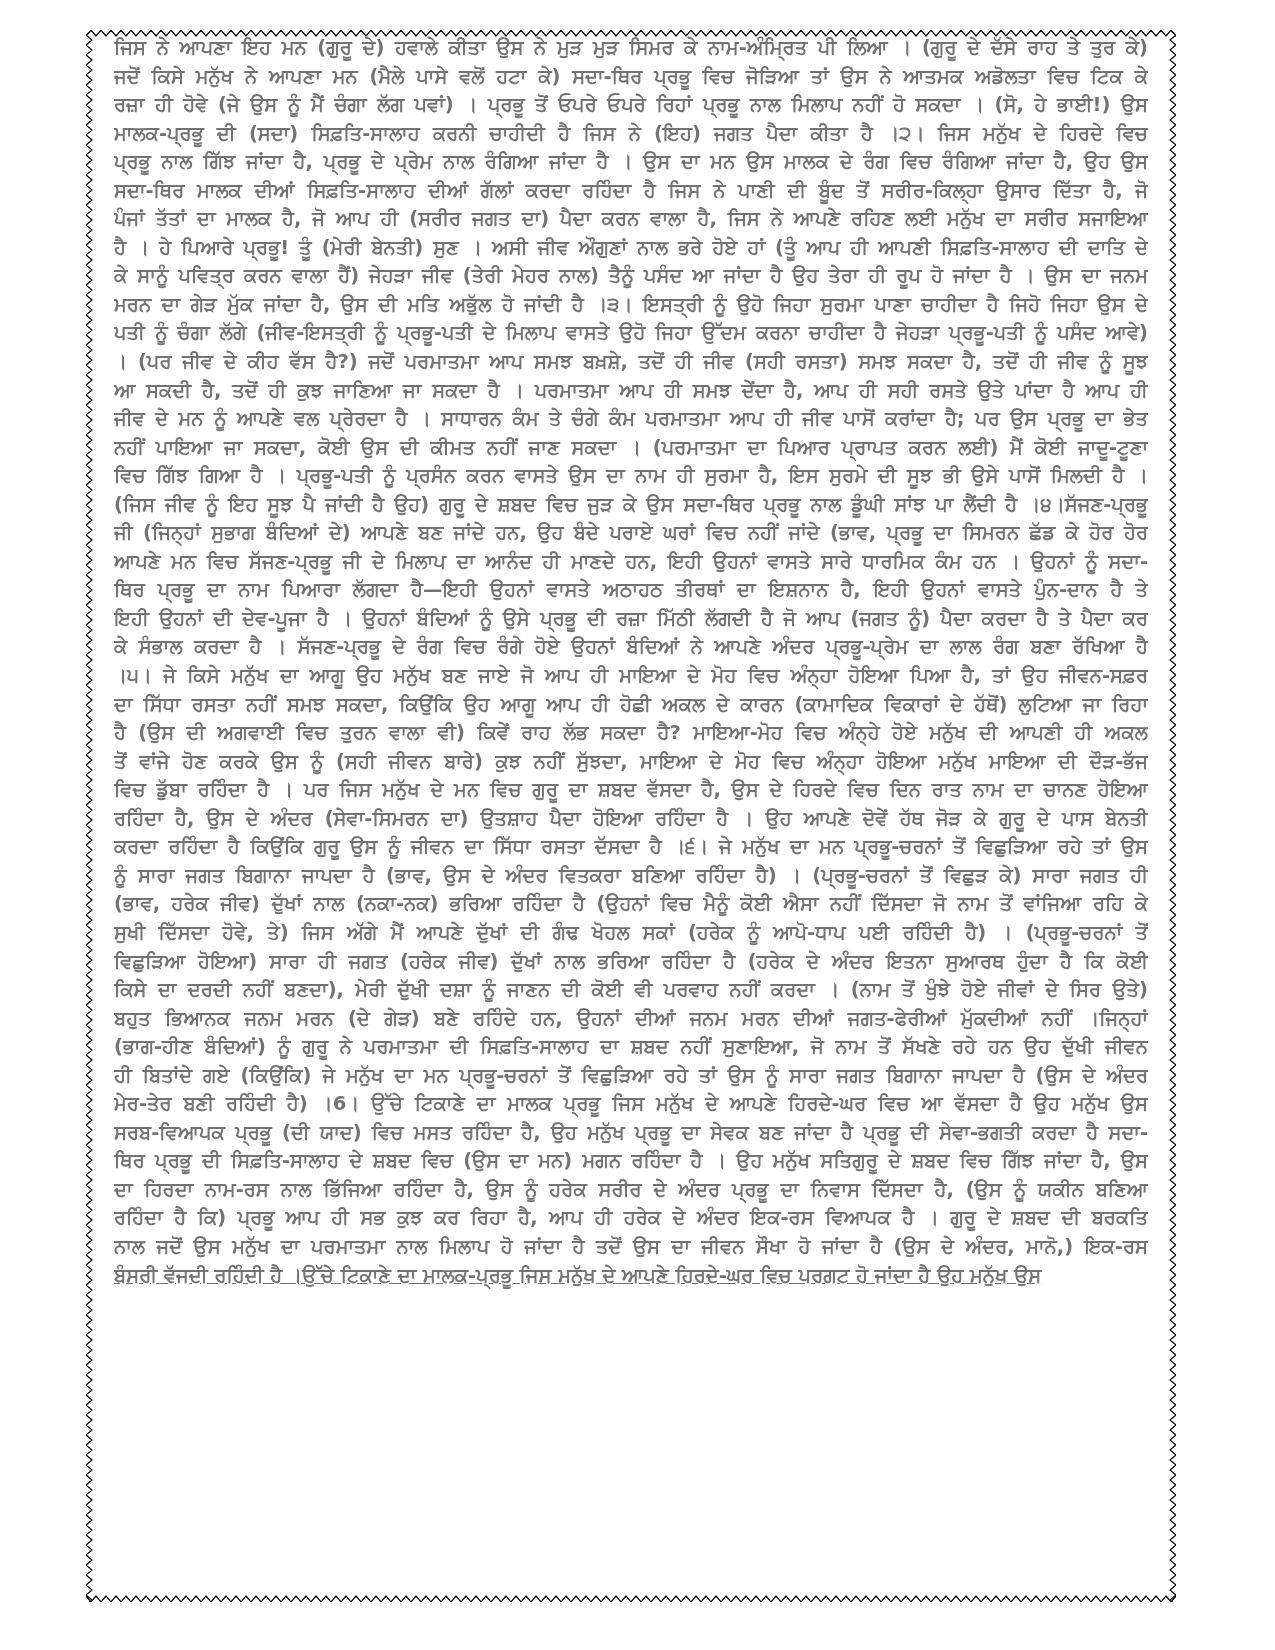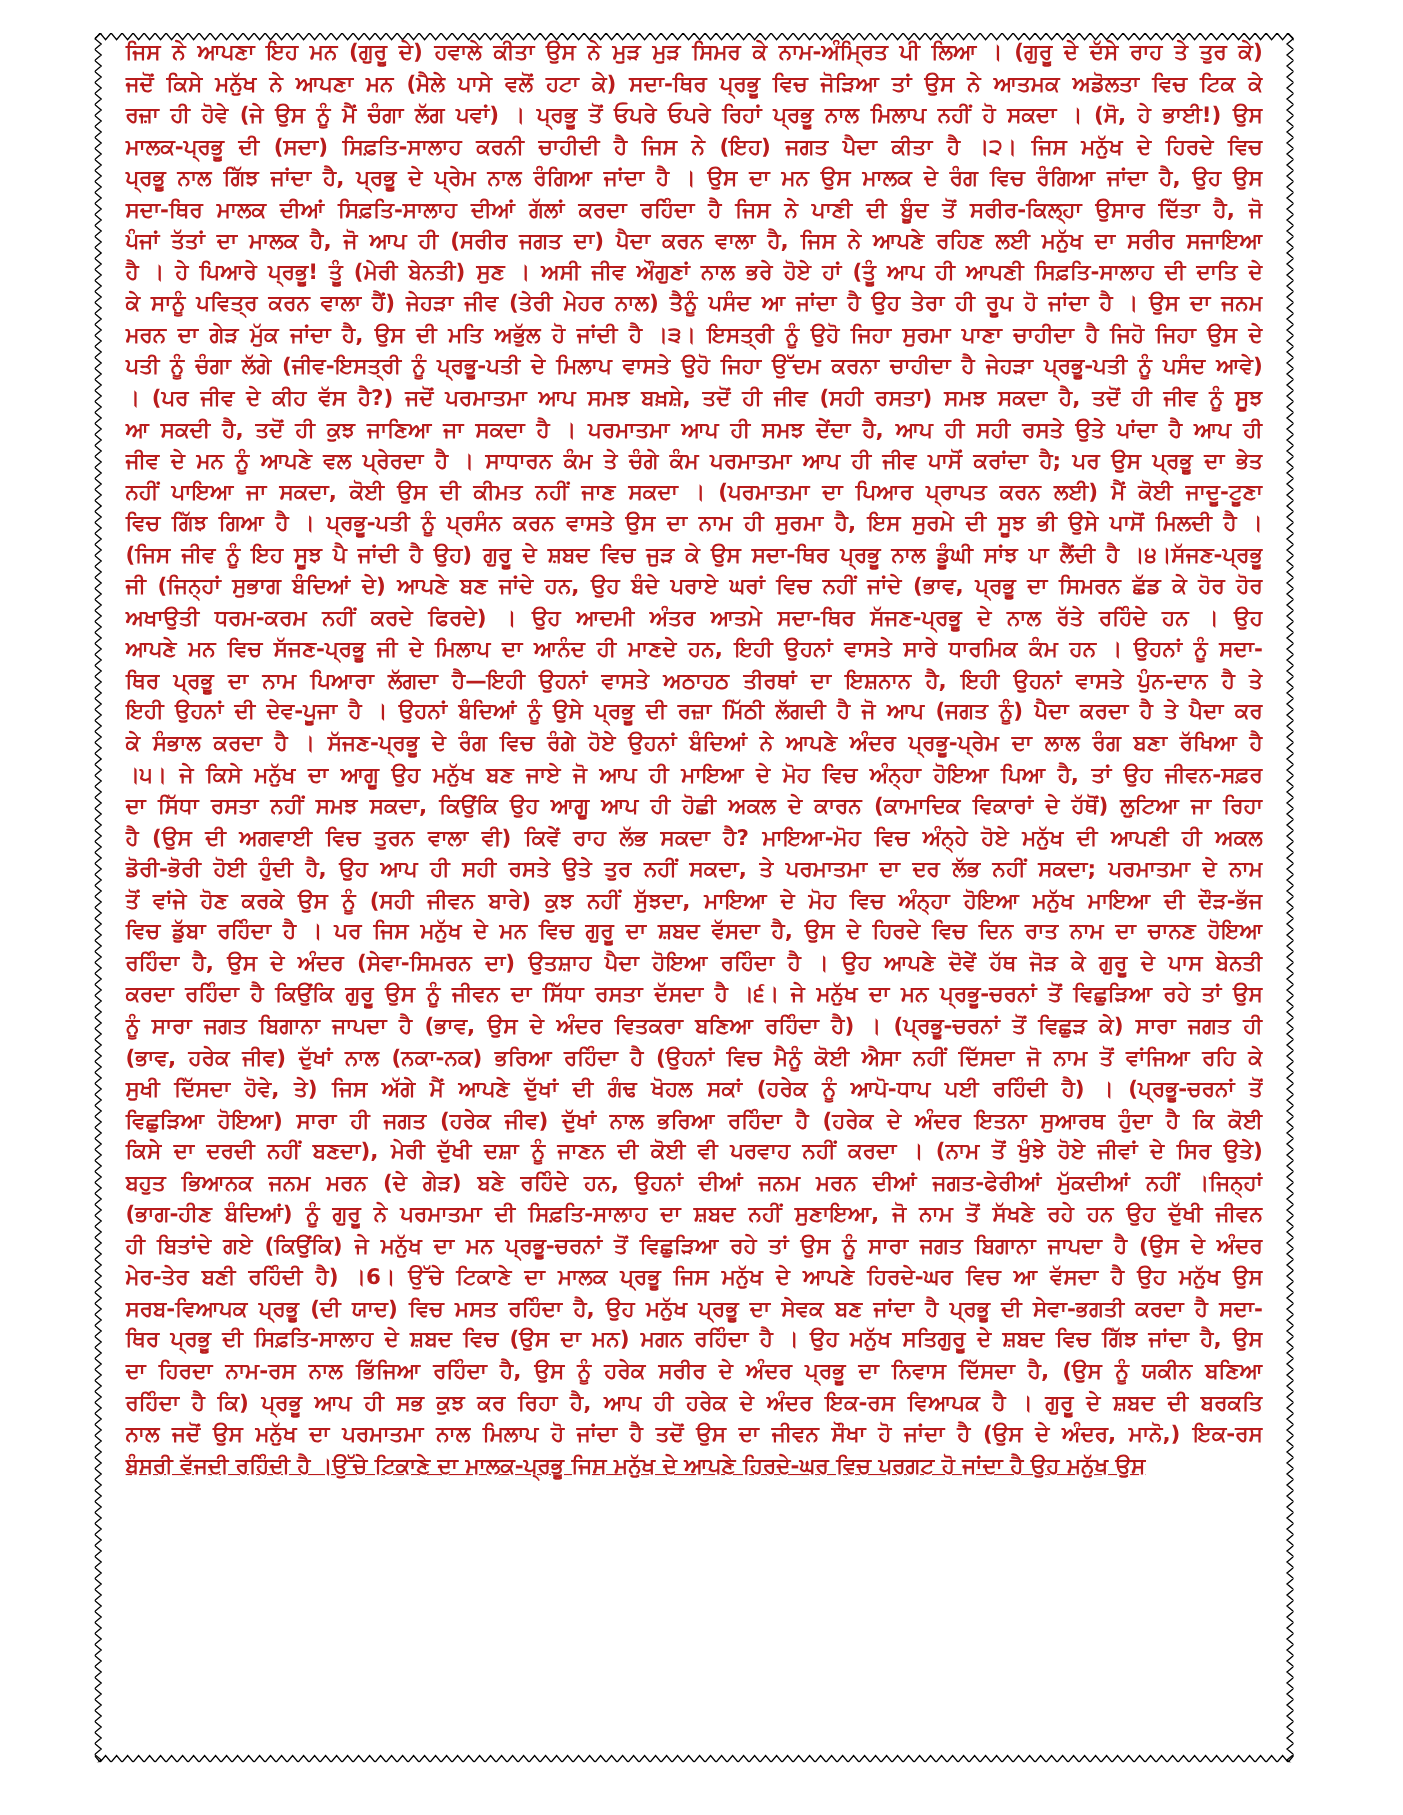--- a/index.html
+++ b/index.html
@@ -2,21 +2,21 @@
 <html><head>
 <meta charset="utf-8">
 <style>
   html, body { margin: 0; padding: 0; background: #ffffff; }
   body { width: 1275px; height: 1650px; position: relative; overflow: hidden; font-family: "DejaVu Sans", sans-serif; }
   .page { position: absolute; left: 0; top: 0; width: 1275px; height: 1650px; background: #fff; }
   .border { position: absolute; left: 86px; top: 30px; width: 1090px; height: 1572px; }
   .text-block { position: absolute; left: 114px; top: 34px; width: 1034px; }
   .line {
     display: block; height: 28.55px; line-height: 28.55px;
-    font-size: 19.5px; font-weight: bold; color: #b91c1c;
+    font-size: 19.5px; font-weight: bold; color: #737373;
     text-align: justify; text-align-last: justify; white-space: nowrap; overflow: hidden;
   }
   .line.last { text-align-last: left; text-decoration: underline; }
 </style>
 </head>
 <body>
 
 <div class="page">
   <svg class="border" width="1090" height="1572" viewBox="0 0 1090 1572" xmlns="http://www.w3.org/2000/svg">
     <path id="zz-top" fill="none" stroke="#000" stroke-width="1.2" d="M0,6 L5,0 L10,6 L15,0 L20,6 L25,0 L30,6 L35,0 L40,6 L45,0 L50,6 L55,0 L60,6 L65,0 L70,6 L75,0 L80,6 L85,0 L90,6 L95,0 L100,6 L105,0 L110,6 L115,0 L120,6 L125,0 L130,6 L135,0 L140,6 L145,0 L150,6 L155,0 L160,6 L165,0 L170,6 L175,0 L180,6 L185,0 L190,6 L195,0 L200,6 L205,0 L210,6 L215,0 L220,6 L225,0 L230,6 L235,0 L240,6 L245,0 L250,6 L255,0 L260,6 L265,0 L270,6 L275,0 L280,6 L285,0 L290,6 L295,0 L300,6 L305,0 L310,6 L315,0 L320,6 L325,0 L330,6 L335,0 L340,6 L345,0 L350,6 L355,0 L360,6 L365,0 L370,6 L375,0 L380,6 L385,0 L390,6 L395,0 L400,6 L405,0 L410,6 L415,0 L420,6 L425,0 L430,6 L435,0 L440,6 L445,0 L450,6 L455,0 L460,6 L465,0 L470,6 L475,0 L480,6 L485,0 L490,6 L495,0 L500,6 L505,0 L510,6 L515,0 L520,6 L525,0 L530,6 L535,0 L540,6 L545,0 L550,6 L555,0 L560,6 L565,0 L570,6 L575,0 L580,6 L585,0 L590,6 L595,0 L600,6 L605,0 L610,6 L615,0 L620,6 L625,0 L630,6 L635,0 L640,6 L645,0 L650,6 L655,0 L660,6 L665,0 L670,6 L675,0 L680,6 L685,0 L690,6 L695,0 L700,6 L705,0 L710,6 L715,0 L720,6 L725,0 L730,6 L735,0 L740,6 L745,0 L750,6 L755,0 L760,6 L765,0 L770,6 L775,0 L780,6 L785,0 L790,6 L795,0 L800,6 L805,0 L810,6 L815,0 L820,6 L825,0 L830,6 L835,0 L840,6 L845,0 L850,6 L855,0 L860,6 L865,0 L870,6 L875,0 L880,6 L885,0 L890,6 L895,0 L900,6 L905,0 L910,6 L915,0 L920,6 L925,0 L930,6 L935,0 L940,6 L945,0 L950,6 L955,0 L960,6 L965,0 L970,6 L975,0 L980,6 L985,0 L990,6 L995,0 L1000,6 L1005,0 L1010,6 L1015,0 L1020,6 L1025,0 L1030,6 L1035,0 L1040,6 L1045,0 L1050,6 L1055,0 L1060,6 L1065,0 L1070,6 L1075,0 L1080,6 L1085,0 L1090,6 L1095,0 L1100,6"></path>
@@ -37,29 +37,27 @@
       <div class="line">ਕੇ ਸਾਨੂੰ ਪਵਿਤ੍ਰ ਕਰਨ ਵਾਲਾ ਹੈਂ) ਜੇਹੜਾ ਜੀਵ (ਤੇਰੀ ਮੇਹਰ ਨਾਲ) ਤੈਨੂੰ ਪਸੰਦ ਆ ਜਾਂਦਾ ਹੈ ਉਹ ਤੇਰਾ ਹੀ ਰੂਪ ਹੋ ਜਾਂਦਾ ਹੈ । ਉਸ ਦਾ ਜਨਮ</div>
       <div class="line">ਮਰਨ ਦਾ ਗੇੜ ਮੁੱਕ ਜਾਂਦਾ ਹੈ, ਉਸ ਦੀ ਮਤਿ ਅਭੁੱਲ ਹੋ ਜਾਂਦੀ ਹੈ ।੩। ਇਸਤ੍ਰੀ ਨੂੰ ਉਹੋ ਜਿਹਾ ਸੁਰਮਾ ਪਾਣਾ ਚਾਹੀਦਾ ਹੈ ਜਿਹੋ ਜਿਹਾ ਉਸ ਦੇ</div>
       <div class="line">ਪਤੀ ਨੂੰ ਚੰਗਾ ਲੱਗੇ (ਜੀਵ-ਇਸਤ੍ਰੀ ਨੂੰ ਪ੍ਰਭੂ-ਪਤੀ ਦੇ ਮਿਲਾਪ ਵਾਸਤੇ ਉਹੋ ਜਿਹਾ ਉੱਦਮ ਕਰਨਾ ਚਾਹੀਦਾ ਹੈ ਜੇਹੜਾ ਪ੍ਰਭੂ-ਪਤੀ ਨੂੰ ਪਸੰਦ ਆਵੇ)</div>
       <div class="line">। (ਪਰ ਜੀਵ ਦੇ ਕੀਹ ਵੱਸ ਹੈ?) ਜਦੋਂ ਪਰਮਾਤਮਾ ਆਪ ਸਮਝ ਬਖ਼ਸ਼ੇ, ਤਦੋਂ ਹੀ ਜੀਵ (ਸਹੀ ਰਸਤਾ) ਸਮਝ ਸਕਦਾ ਹੈ, ਤਦੋਂ ਹੀ ਜੀਵ ਨੂੰ ਸੂਝ</div>
       <div class="line">ਆ ਸਕਦੀ ਹੈ, ਤਦੋਂ ਹੀ ਕੁਝ ਜਾਣਿਆ ਜਾ ਸਕਦਾ ਹੈ । ਪਰਮਾਤਮਾ ਆਪ ਹੀ ਸਮਝ ਦੇਂਦਾ ਹੈ, ਆਪ ਹੀ ਸਹੀ ਰਸਤੇ ਉਤੇ ਪਾਂਦਾ ਹੈ ਆਪ ਹੀ</div>
       <div class="line">ਜੀਵ ਦੇ ਮਨ ਨੂੰ ਆਪਣੇ ਵਲ ਪ੍ਰੇਰਦਾ ਹੈ । ਸਾਧਾਰਨ ਕੰਮ ਤੇ ਚੰਗੇ ਕੰਮ ਪਰਮਾਤਮਾ ਆਪ ਹੀ ਜੀਵ ਪਾਸੋਂ ਕਰਾਂਦਾ ਹੈ; ਪਰ ਉਸ ਪ੍ਰਭੂ ਦਾ ਭੇਤ</div>
       <div class="line">ਨਹੀਂ ਪਾਇਆ ਜਾ ਸਕਦਾ, ਕੋਈ ਉਸ ਦੀ ਕੀਮਤ ਨਹੀਂ ਜਾਣ ਸਕਦਾ । (ਪਰਮਾਤਮਾ ਦਾ ਪਿਆਰ ਪ੍ਰਾਪਤ ਕਰਨ ਲਈ) ਮੈਂ ਕੋਈ ਜਾਦੂ-ਟੂਣਾ</div>
       <div class="line">ਵਿਚ ਗਿੱਝ ਗਿਆ ਹੈ । ਪ੍ਰਭੂ-ਪਤੀ ਨੂੰ ਪ੍ਰਸੰਨ ਕਰਨ ਵਾਸਤੇ ਉਸ ਦਾ ਨਾਮ ਹੀ ਸੁਰਮਾ ਹੈ, ਇਸ ਸੁਰਮੇ ਦੀ ਸੂਝ ਭੀ ਉਸੇ ਪਾਸੋਂ ਮਿਲਦੀ ਹੈ ।</div>
       <div class="line">(ਜਿਸ ਜੀਵ ਨੂੰ ਇਹ ਸੂਝ ਪੈ ਜਾਂਦੀ ਹੈ ਉਹ) ਗੁਰੂ ਦੇ ਸ਼ਬਦ ਵਿਚ ਜੁੜ ਕੇ ਉਸ ਸਦਾ-ਥਿਰ ਪ੍ਰਭੂ ਨਾਲ ਡੂੰਘੀ ਸਾਂਝ ਪਾ ਲੈਂਦੀ ਹੈ ।੪।ਸੱਜਣ-ਪ੍ਰਭੂ</div>
       <div class="line">ਜੀ (ਜਿਨ੍ਹਾਂ ਸੁਭਾਗ ਬੰਦਿਆਂ ਦੇ) ਆਪਣੇ ਬਣ ਜਾਂਦੇ ਹਨ, ਉਹ ਬੰਦੇ ਪਰਾਏ ਘਰਾਂ ਵਿਚ ਨਹੀਂ ਜਾਂਦੇ (ਭਾਵ, ਪ੍ਰਭੂ ਦਾ ਸਿਮਰਨ ਛੱਡ ਕੇ ਹੋਰ ਹੋਰ</div>
-      <div class="line">ਅਖਾਉਤੀ ਧਰਮ-ਕਰਮ ਨਹੀਂ ਕਰਦੇ ਫਿਰਦੇ) । ਉਹ ਆਦਮੀ ਅੰਤਰ ਆਤਮੇ ਸਦਾ-ਥਿਰ ਸੱਜਣ-ਪ੍ਰਭੂ ਦੇ ਨਾਲ ਰੱਤੇ ਰਹਿੰਦੇ ਹਨ । ਉਹ</div>
       <div class="line">ਆਪਣੇ ਮਨ ਵਿਚ ਸੱਜਣ-ਪ੍ਰਭੂ ਜੀ ਦੇ ਮਿਲਾਪ ਦਾ ਆਨੰਦ ਹੀ ਮਾਣਦੇ ਹਨ, ਇਹੀ ਉਹਨਾਂ ਵਾਸਤੇ ਸਾਰੇ ਧਾਰਮਿਕ ਕੰਮ ਹਨ । ਉਹਨਾਂ ਨੂੰ ਸਦਾ-</div>
       <div class="line">ਥਿਰ ਪ੍ਰਭੂ ਦਾ ਨਾਮ ਪਿਆਰਾ ਲੱਗਦਾ ਹੈ—ਇਹੀ ਉਹਨਾਂ ਵਾਸਤੇ ਅਠਾਹਠ ਤੀਰਥਾਂ ਦਾ ਇਸ਼ਨਾਨ ਹੈ, ਇਹੀ ਉਹਨਾਂ ਵਾਸਤੇ ਪੁੰਨ-ਦਾਨ ਹੈ ਤੇ</div>
       <div class="line">ਇਹੀ ਉਹਨਾਂ ਦੀ ਦੇਵ-ਪੂਜਾ ਹੈ । ਉਹਨਾਂ ਬੰਦਿਆਂ ਨੂੰ ਉਸੇ ਪ੍ਰਭੂ ਦੀ ਰਜ਼ਾ ਮਿੱਠੀ ਲੱਗਦੀ ਹੈ ਜੋ ਆਪ (ਜਗਤ ਨੂੰ) ਪੈਦਾ ਕਰਦਾ ਹੈ ਤੇ ਪੈਦਾ ਕਰ</div>
       <div class="line">ਕੇ ਸੰਭਾਲ ਕਰਦਾ ਹੈ । ਸੱਜਣ-ਪ੍ਰਭੂ ਦੇ ਰੰਗ ਵਿਚ ਰੰਗੇ ਹੋਏ ਉਹਨਾਂ ਬੰਦਿਆਂ ਨੇ ਆਪਣੇ ਅੰਦਰ ਪ੍ਰਭੂ-ਪ੍ਰੇਮ ਦਾ ਲਾਲ ਰੰਗ ਬਣਾ ਰੱਖਿਆ ਹੈ</div>
       <div class="line">।੫। ਜੇ ਕਿਸੇ ਮਨੁੱਖ ਦਾ ਆਗੂ ਉਹ ਮਨੁੱਖ ਬਣ ਜਾਏ ਜੋ ਆਪ ਹੀ ਮਾਇਆ ਦੇ ਮੋਹ ਵਿਚ ਅੰਨ੍ਹਾ ਹੋਇਆ ਪਿਆ ਹੈ, ਤਾਂ ਉਹ ਜੀਵਨ-ਸਫ਼ਰ</div>
       <div class="line">ਦਾ ਸਿੱਧਾ ਰਸਤਾ ਨਹੀਂ ਸਮਝ ਸਕਦਾ, ਕਿਉਂਕਿ ਉਹ ਆਗੂ ਆਪ ਹੀ ਹੋਛੀ ਅਕਲ ਦੇ ਕਾਰਨ (ਕਾਮਾਦਿਕ ਵਿਕਾਰਾਂ ਦੇ ਹੱਥੋਂ) ਲੁਟਿਆ ਜਾ ਰਿਹਾ</div>
       <div class="line">ਹੈ (ਉਸ ਦੀ ਅਗਵਾਈ ਵਿਚ ਤੁਰਨ ਵਾਲਾ ਵੀ) ਕਿਵੇਂ ਰਾਹ ਲੱਭ ਸਕਦਾ ਹੈ? ਮਾਇਆ-ਮੋਹ ਵਿਚ ਅੰਨ੍ਹੇ ਹੋਏ ਮਨੁੱਖ ਦੀ ਆਪਣੀ ਹੀ ਅਕਲ</div>
-      <div class="line">ਡੋਰੀ-ਭੋਰੀ ਹੋਈ ਹੁੰਦੀ ਹੈ, ਉਹ ਆਪ ਹੀ ਸਹੀ ਰਸਤੇ ਉਤੇ ਤੁਰ ਨਹੀਂ ਸਕਦਾ, ਤੇ ਪਰਮਾਤਮਾ ਦਾ ਦਰ ਲੱਭ ਨਹੀਂ ਸਕਦਾ; ਪਰਮਾਤਮਾ ਦੇ ਨਾਮ</div>
       <div class="line">ਤੋਂ ਵਾਂਜੇ ਹੋਣ ਕਰਕੇ ਉਸ ਨੂੰ (ਸਹੀ ਜੀਵਨ ਬਾਰੇ) ਕੁਝ ਨਹੀਂ ਸੁੱਝਦਾ, ਮਾਇਆ ਦੇ ਮੋਹ ਵਿਚ ਅੰਨ੍ਹਾ ਹੋਇਆ ਮਨੁੱਖ ਮਾਇਆ ਦੀ ਦੌੜ-ਭੱਜ</div>
       <div class="line">ਵਿਚ ਡੁੱਬਾ ਰਹਿੰਦਾ ਹੈ । ਪਰ ਜਿਸ ਮਨੁੱਖ ਦੇ ਮਨ ਵਿਚ ਗੁਰੂ ਦਾ ਸ਼ਬਦ ਵੱਸਦਾ ਹੈ, ਉਸ ਦੇ ਹਿਰਦੇ ਵਿਚ ਦਿਨ ਰਾਤ ਨਾਮ ਦਾ ਚਾਨਣ ਹੋਇਆ</div>
       <div class="line">ਰਹਿੰਦਾ ਹੈ, ਉਸ ਦੇ ਅੰਦਰ (ਸੇਵਾ-ਸਿਮਰਨ ਦਾ) ਉਤਸ਼ਾਹ ਪੈਦਾ ਹੋਇਆ ਰਹਿੰਦਾ ਹੈ । ਉਹ ਆਪਣੇ ਦੋਵੇਂ ਹੱਥ ਜੋੜ ਕੇ ਗੁਰੂ ਦੇ ਪਾਸ ਬੇਨਤੀ</div>
       <div class="line">ਕਰਦਾ ਰਹਿੰਦਾ ਹੈ ਕਿਉਂਕਿ ਗੁਰੂ ਉਸ ਨੂੰ ਜੀਵਨ ਦਾ ਸਿੱਧਾ ਰਸਤਾ ਦੱਸਦਾ ਹੈ ।੬। ਜੇ ਮਨੁੱਖ ਦਾ ਮਨ ਪ੍ਰਭੂ-ਚਰਨਾਂ ਤੋਂ ਵਿਛੁੜਿਆ ਰਹੇ ਤਾਂ ਉਸ</div>
       <div class="line">ਨੂੰ ਸਾਰਾ ਜਗਤ ਬਿਗਾਨਾ ਜਾਪਦਾ ਹੈ (ਭਾਵ, ਉਸ ਦੇ ਅੰਦਰ ਵਿਤਕਰਾ ਬਣਿਆ ਰਹਿੰਦਾ ਹੈ) । (ਪ੍ਰਭੂ-ਚਰਨਾਂ ਤੋਂ ਵਿਛੁੜ ਕੇ) ਸਾਰਾ ਜਗਤ ਹੀ</div>
       <div class="line">(ਭਾਵ, ਹਰੇਕ ਜੀਵ) ਦੁੱਖਾਂ ਨਾਲ (ਨਕਾ-ਨਕ) ਭਰਿਆ ਰਹਿੰਦਾ ਹੈ (ਉਹਨਾਂ ਵਿਚ ਮੈਨੂੰ ਕੋਈ ਐਸਾ ਨਹੀਂ ਦਿੱਸਦਾ ਜੋ ਨਾਮ ਤੋਂ ਵਾਂਜਿਆ ਰਹਿ ਕੇ</div>
       <div class="line">ਸੁਖੀ ਦਿੱਸਦਾ ਹੋਵੇ, ਤੇ) ਜਿਸ ਅੱਗੇ ਮੈਂ ਆਪਣੇ ਦੁੱਖਾਂ ਦੀ ਗੰਢ ਖੋਹਲ ਸਕਾਂ (ਹਰੇਕ ਨੂੰ ਆਪੋ-ਧਾਪ ਪਈ ਰਹਿੰਦੀ ਹੈ) । (ਪ੍ਰਭੂ-ਚਰਨਾਂ ਤੋਂ</div>
       <div class="line">ਵਿਛੁੜਿਆ ਹੋਇਆ) ਸਾਰਾ ਹੀ ਜਗਤ (ਹਰੇਕ ਜੀਵ) ਦੁੱਖਾਂ ਨਾਲ ਭਰਿਆ ਰਹਿੰਦਾ ਹੈ (ਹਰੇਕ ਦੇ ਅੰਦਰ ਇਤਨਾ ਸੁਆਰਥ ਹੁੰਦਾ ਹੈ ਕਿ ਕੋਈ</div>
       <div class="line">ਕਿਸੇ ਦਾ ਦਰਦੀ ਨਹੀਂ ਬਣਦਾ), ਮੇਰੀ ਦੁੱਖੀ ਦਸ਼ਾ ਨੂੰ ਜਾਣਨ ਦੀ ਕੋਈ ਵੀ ਪਰਵਾਹ ਨਹੀਂ ਕਰਦਾ । (ਨਾਮ ਤੋਂ ਖੁੰਝੇ ਹੋਏ ਜੀਵਾਂ ਦੇ ਸਿਰ ਉਤੇ)</div>
       <div class="line">ਬਹੁਤ ਭਿਆਨਕ ਜਨਮ ਮਰਨ (ਦੇ ਗੇੜ) ਬਣੇ ਰਹਿੰਦੇ ਹਨ, ਉਹਨਾਂ ਦੀਆਂ ਜਨਮ ਮਰਨ ਦੀਆਂ ਜਗਤ-ਫੇਰੀਆਂ ਮੁੱਕਦੀਆਂ ਨਹੀਂ ।ਜਿਨ੍ਹਾਂ</div>

